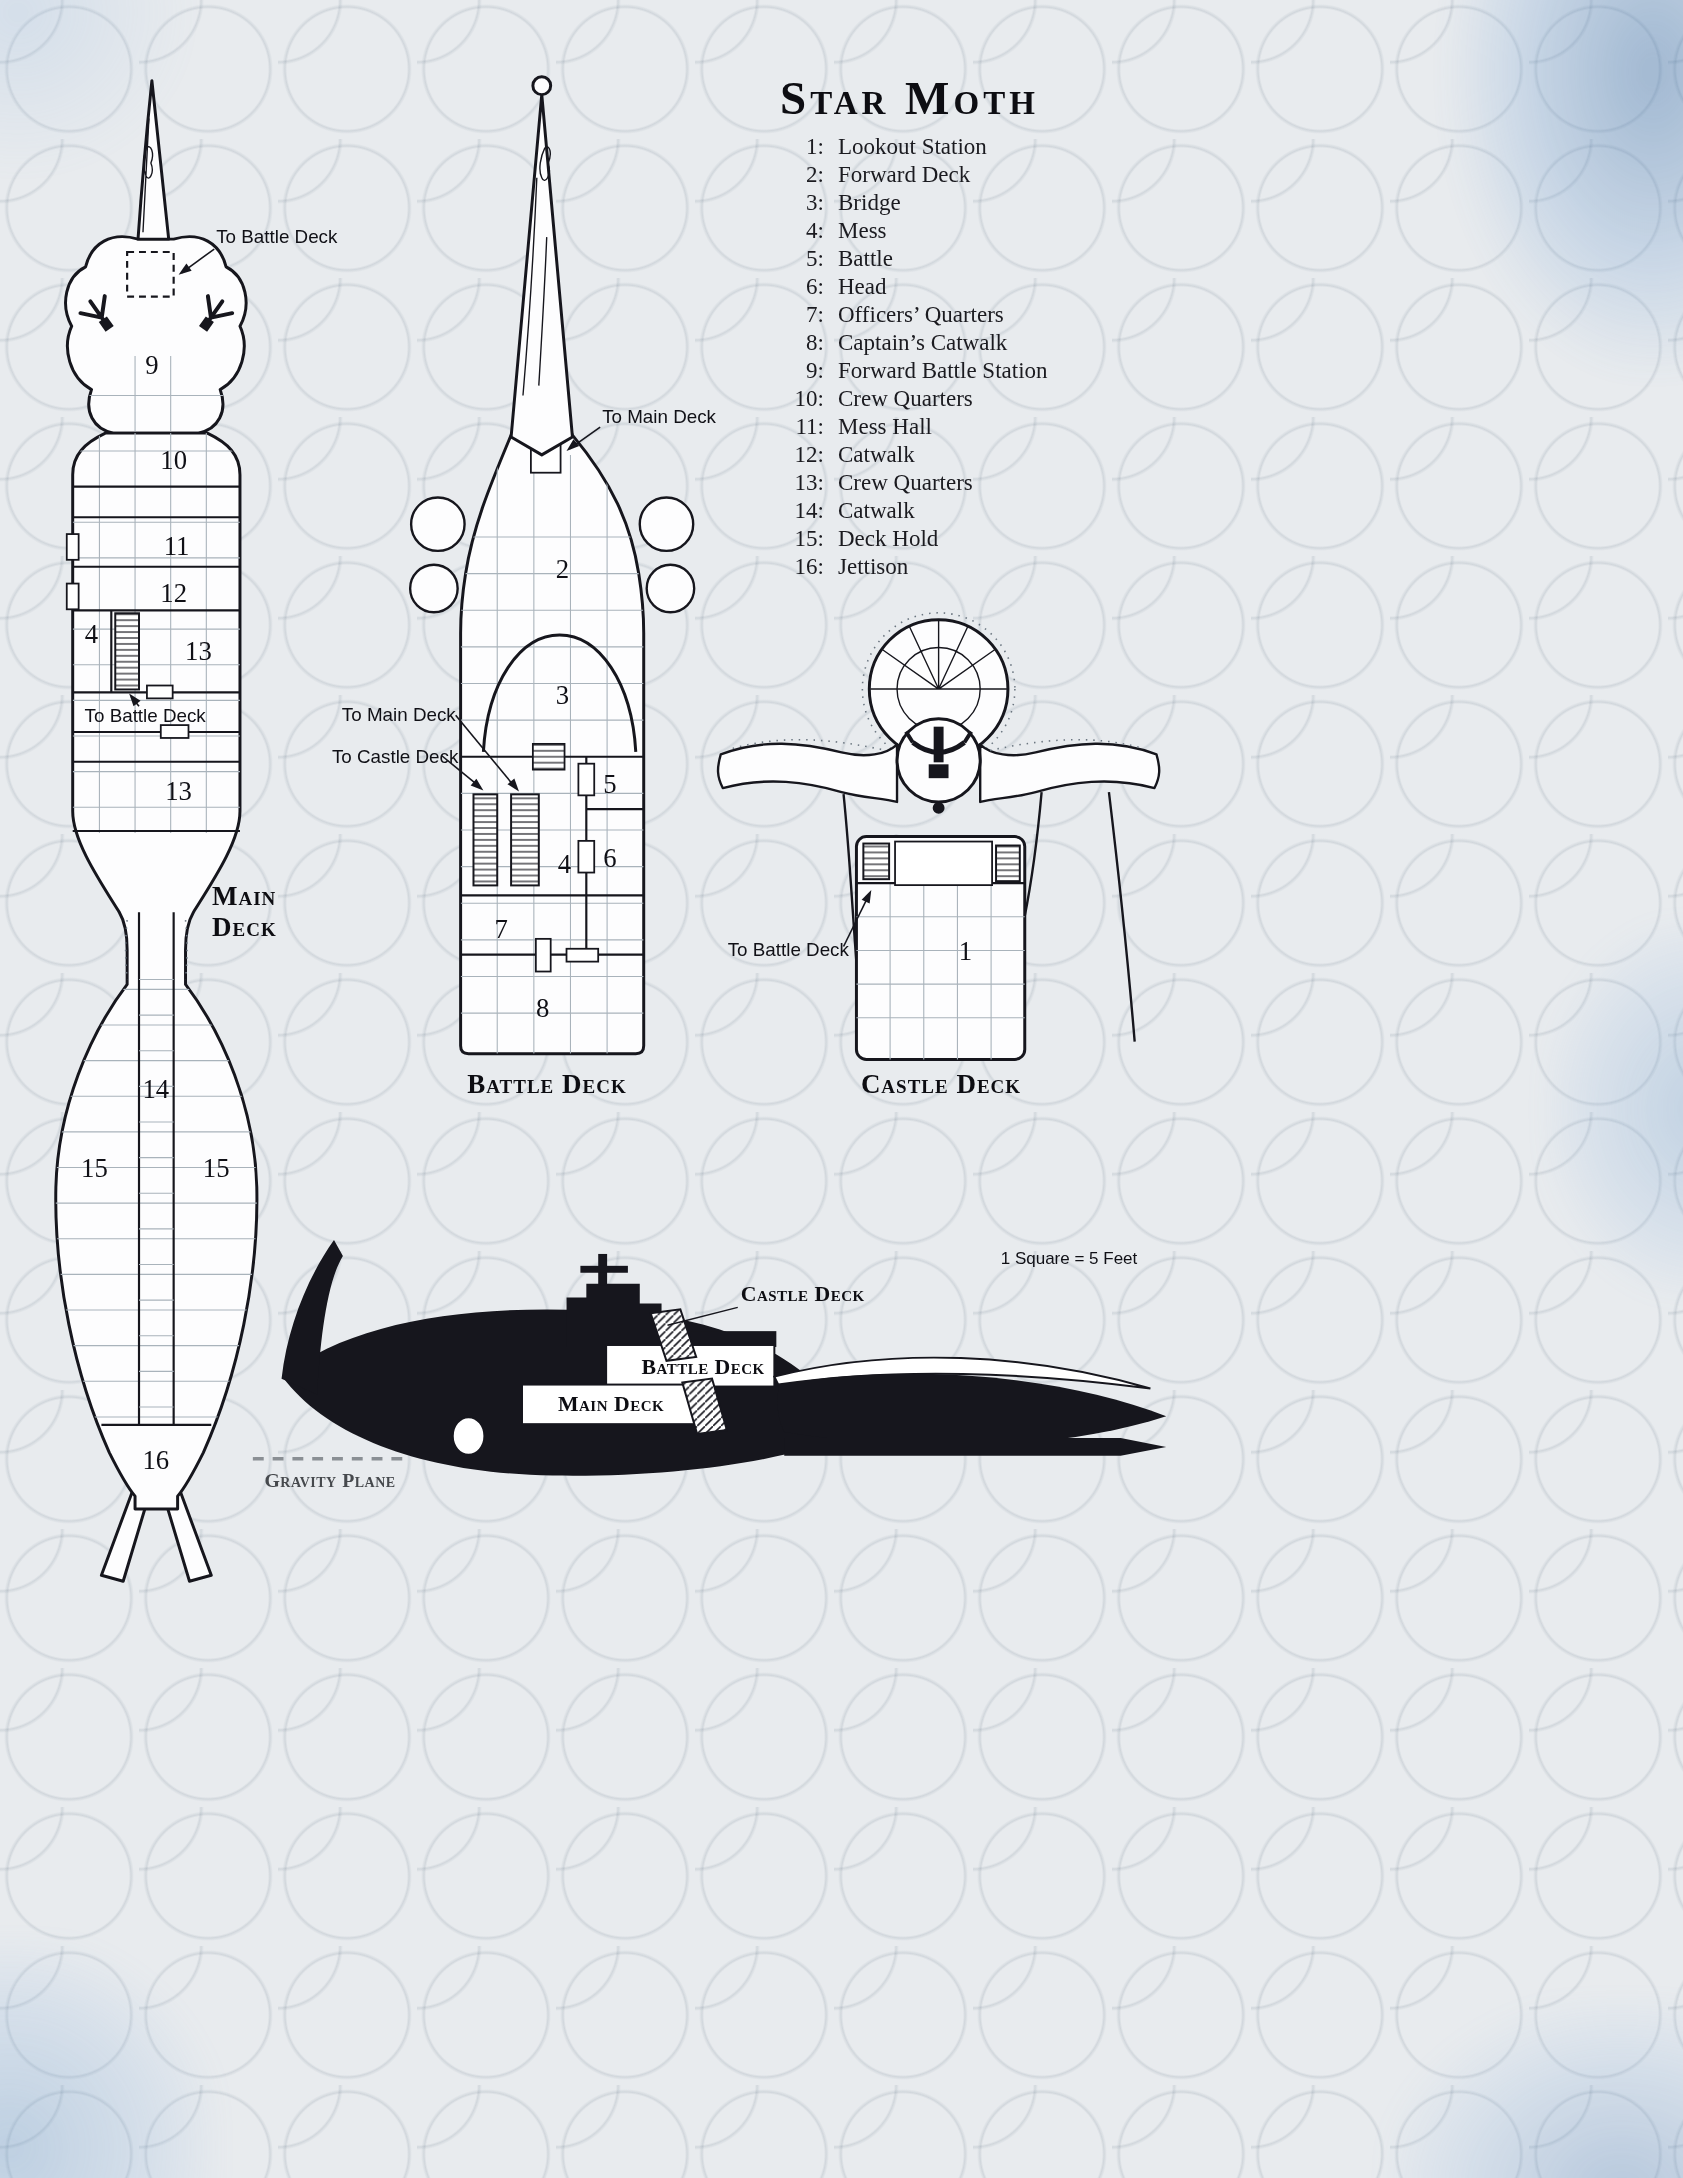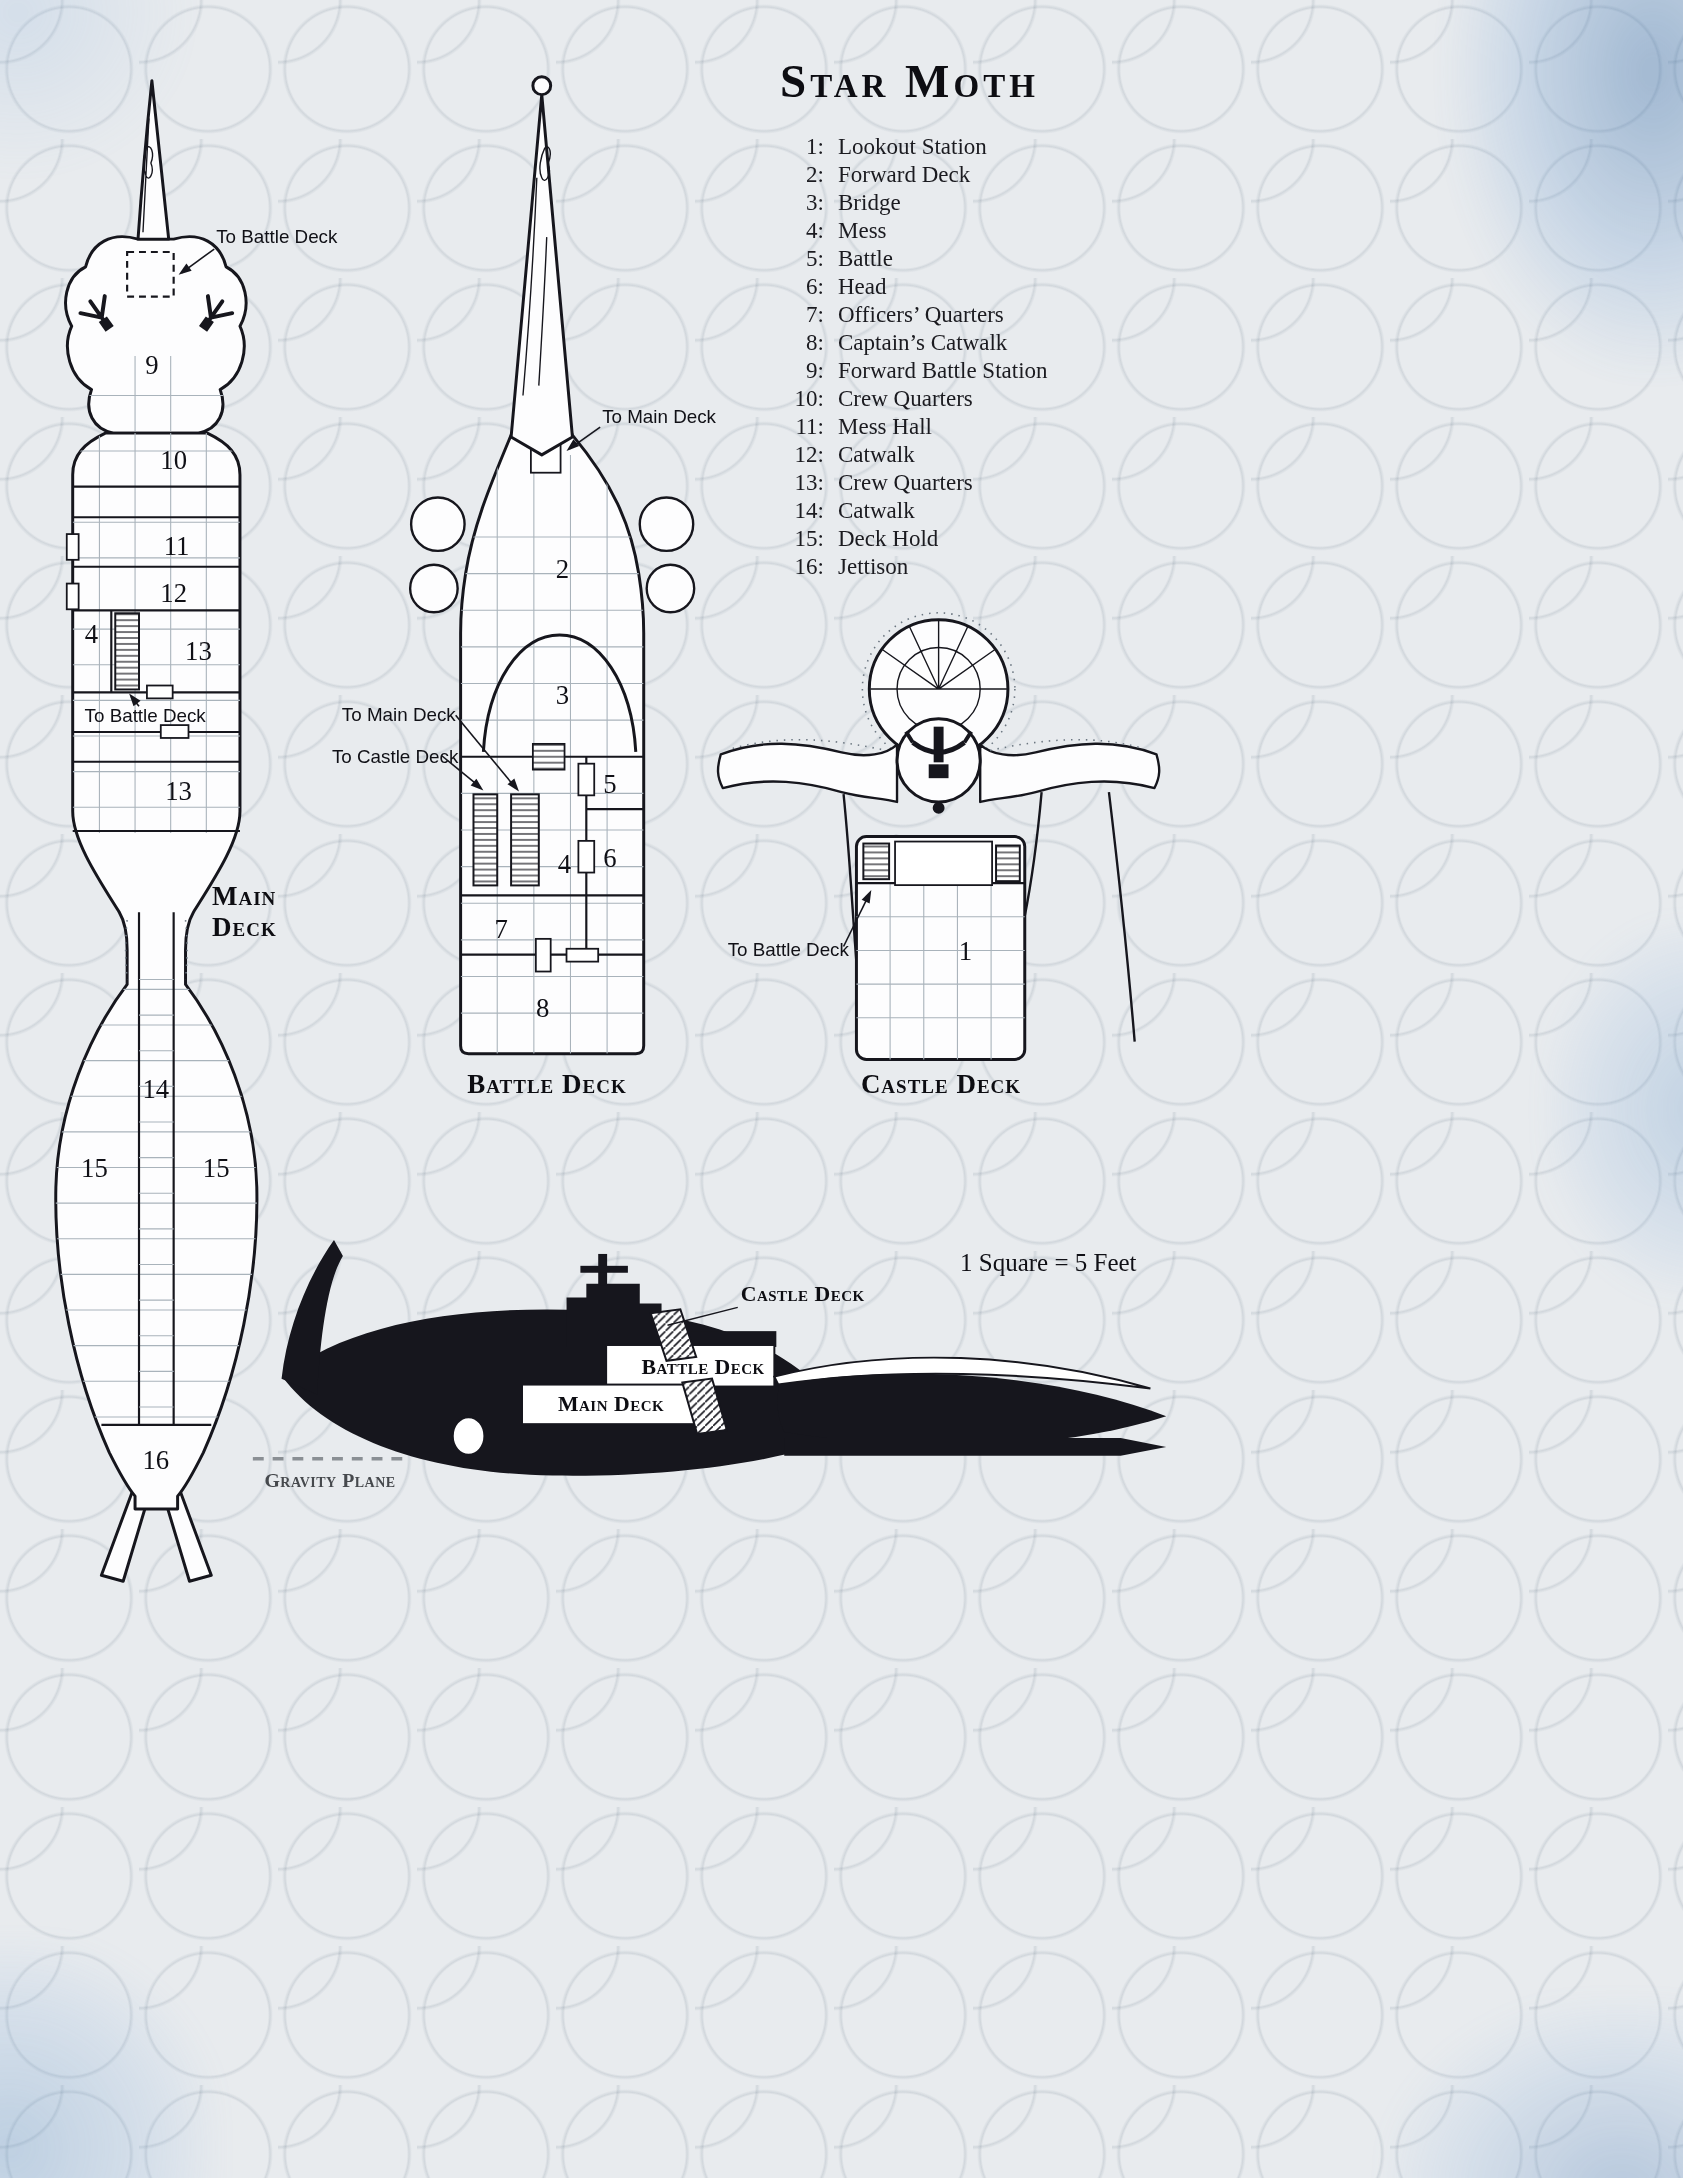--- a/index.html
+++ b/index.html
@@ -18,30 +18,30 @@
   .w2{left:1544px;top:921px;width:198px;height:376px;opacity:.55;
       background:radial-gradient(ellipse at 80% 50%, rgba(90,143,196,.5), rgba(120,165,215,.25) 50%, rgba(120,165,215,0) 75%);}
   .w3{left:-79px;top:1940px;width:297px;height:297px;opacity:.6;
       background:radial-gradient(ellipse at 30% 70%, rgba(90,143,196,.5), rgba(120,165,215,.25) 50%, rgba(120,165,215,0) 75%);}
   .w4{left:1386px;top:2000px;width:337px;height:238px;opacity:.6;
       background:radial-gradient(ellipse at 70% 80%, rgba(70,120,180,.5), rgba(120,165,215,.25) 50%, rgba(120,165,215,0) 75%);}
   .w5{left:-59px;top:-59px;width:257px;height:238px;opacity:.4;
       background:radial-gradient(ellipse at 30% 30%, rgba(120,165,215,.45), rgba(120,165,215,0) 70%);}
 
   .page-title{
-    position:absolute;left:780px;top:54px;
+    position:absolute;left:780px;top:71px;
     font-family:"Liberation Serif",serif;font-variant:small-caps;font-weight:700;
     font-size:47px;letter-spacing:4px;color:#0d0d12;
   }
   .legend{position:absolute;left:782px;top:133px;font-family:"Liberation Serif",serif;font-size:23px;color:#1b1b20;}
   .legend ol{list-style:none;margin:0;padding:0;}
   .legend li{display:flex;line-height:28px;}
   .legend .num{width:42px;text-align:right;margin-right:14px;}
-  .scale-note{position:absolute;left:960px;top:1249px;width:218px;text-align:left;
-    font-family:Liberation Serif, serif;font-size:25px;color:#101016;}
+  .scale-note{position:absolute;left:960px;top:1249px;width:218px;text-align:center;
+    font-family:Liberation Sans, sans-serif;font-size:17px;color:#101016;}
   .deck-caption{position:absolute;font-family:"Liberation Serif",serif;font-weight:700;
     font-variant:small-caps;font-size:27px;letter-spacing:1px;color:#0d0d12;text-align:center;}
   .cap-main{left:212px;top:881px;width:119px;text-align:left;}
   .cap-battle{left:448px;top:1069px;width:198px;}
   .cap-castle{left:842px;top:1069px;width:198px;}
 
   svg{position:absolute;overflow:visible;}
   .hull{fill:#fdfdfe;stroke:#16161d;stroke-width:3;stroke-linejoin:round;}
   .hull2{fill:#fdfdfe;stroke:#16161d;stroke-width:2.4;stroke-linejoin:round;}
   .wall{stroke:#16161d;stroke-width:2.2;fill:none;}

